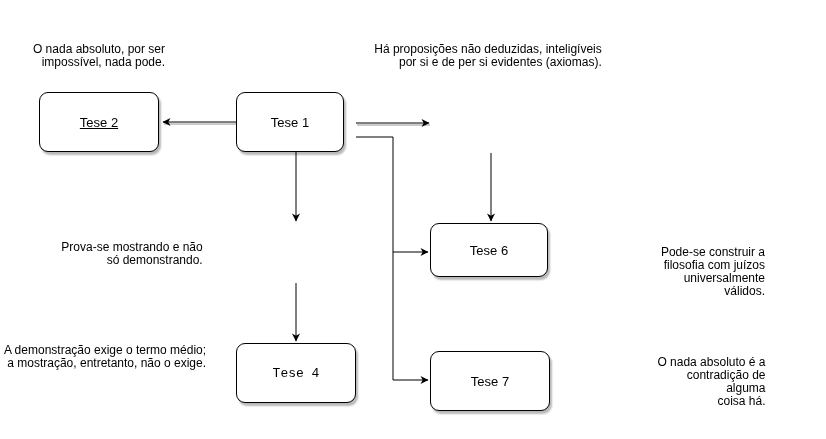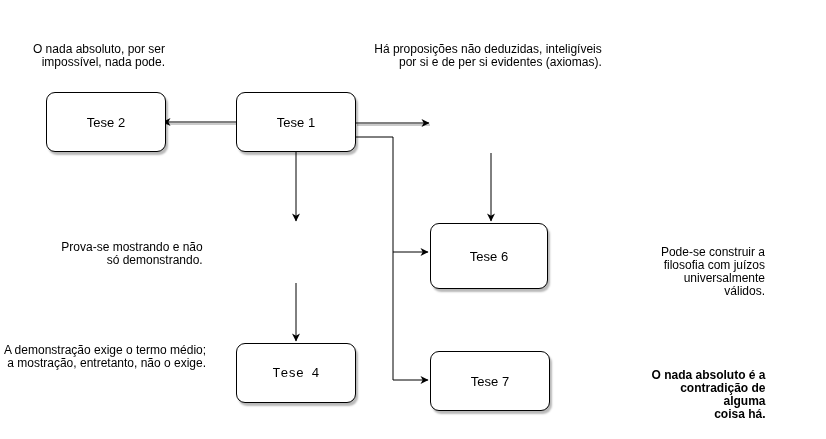--- a/index.html
+++ b/index.html
@@ -72,40 +72,40 @@
       <polyline points="236,122 163,122" class="edge" marker-end="url(#arrowhead)"></polyline>
       <polyline points="357,125 430,125" class="edge-shadow"></polyline>
       <polyline points="356,123 429,123" class="edge" marker-end="url(#arrowhead)"></polyline>
       <polyline points="296,152 296,221" class="edge" marker-end="url(#arrowhead)"></polyline>
       <polyline points="296,283 296,341" class="edge" marker-end="url(#arrowhead)"></polyline>
       <polyline points="491,153 491,221" class="edge" marker-end="url(#arrowhead)"></polyline>
       <polyline points="356,137 393,137 393,252 428,252" class="edge" marker-end="url(#arrowhead)"></polyline>
       <polyline points="393,252 393,380 428,380" class="edge" marker-end="url(#arrowhead)"></polyline>
     </svg>
 
-<div class="node" style="left: 46px; top: 92px; width: 120px; height: 60px;">
+<div class="node" style="left: 39px; top: 92px; width: 120px; height: 60px; text-decoration: underline;">
       <span class="node-label">Tese 2</span>
     </div>
-    <div class="node" style="left: 236px; top: 92px; width: 120px; height: 60px;">
+    <div class="node" style="left: 236px; top: 92px; width: 108px; height: 60px;">
       <span class="node-label">Tese 1</span>
     </div>
-    <div class="node" style="left: 430px; top: 223px; width: 118px; height: 66px;">
+    <div class="node" style="left: 430px; top: 223px; width: 118px; height: 54px;">
       <span class="node-label">Tese 6</span>
     </div>
     <div class="node" style="left: 236px; top: 343px; width: 120px; height: 60px; font-family: Liberation Mono, monospace;">
       <span class="node-label">Tese 4</span>
     </div>
     <div class="node" style="left: 430px; top: 351px; width: 120px; height: 60px;">
       <span class="node-label">Tese 7</span>
     </div>
     <div class="annotation" style="left: 99px; top: 43px;">O nada absoluto, por ser
 impossível, nada pode.</div>
     <div class="annotation" style="left: 488px; top: 43px;">Há proposições não deduzidas, inteligíveis
 por si e de per si evidentes (axiomas).</div>
     <div class="annotation" style="left: 132px; top: 241px;">Prova-se mostrando e não
 só demonstrando.</div>
     <div class="annotation" style="left: 704px; top: 246px;">Pode-se construir a filosofia com juízos
 universalmente válidos.</div>
     <div class="annotation" style="left: 105px; top: 344px;">A demonstração exige o termo médio;
 a mostração, entretanto, não o exige.</div>
-    <div class="annotation" style="left: 705px; top: 369px; font-weight: bold;">O nada absoluto é a contradição de alguma
+    <div class="annotation" style="left: 705px; top: 356px;">O nada absoluto é a contradição de alguma
 coisa há.</div>
   </div>
 
 </body></html>

